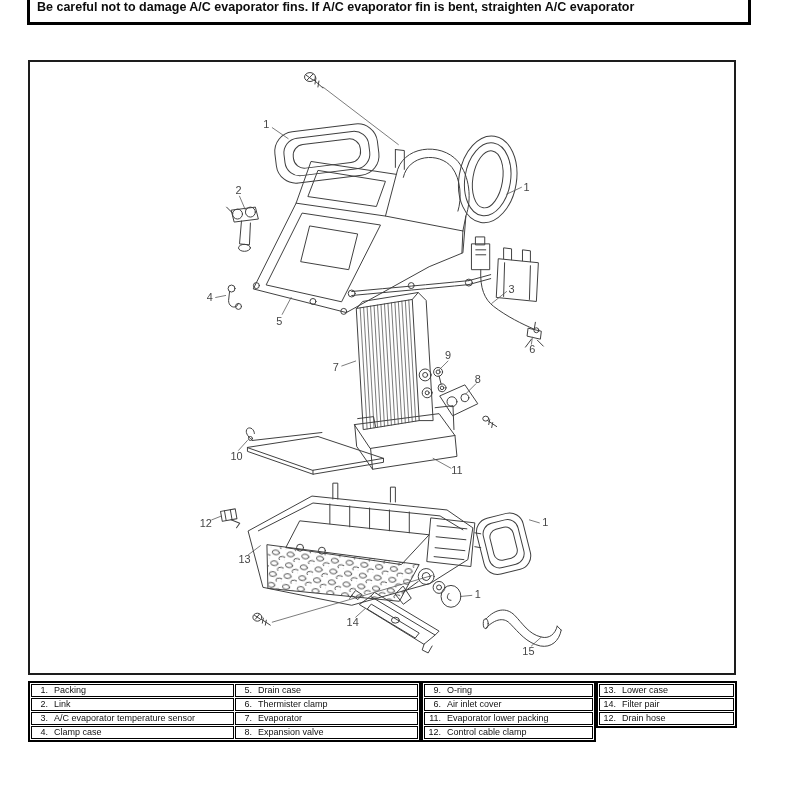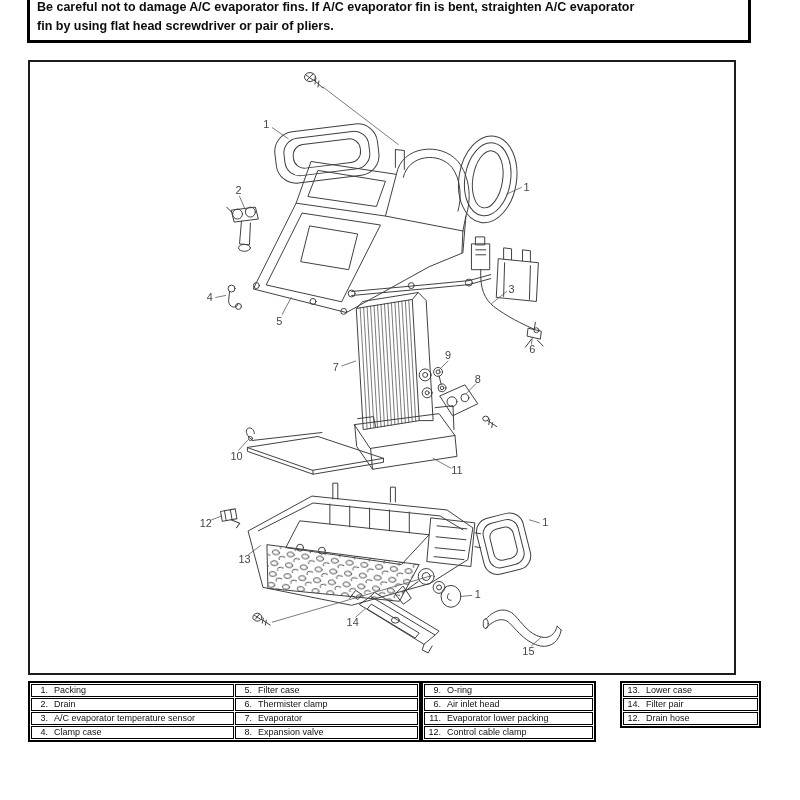--- a/index.html
+++ b/index.html
@@ -8,33 +8,32 @@
   .caution{position:absolute;left:27px;top:-8px;width:704px;border:3px solid #000;
            background:#fff;padding:3px 7px 5px 7px;font-weight:bold;font-size:12.5px;
            line-height:18.5px;color:#0d0d0d;}
   .diagram-box{position:absolute;left:28px;top:60px;width:704px;height:611px;
                border:2.5px solid #1d1d1d;background:#fff;}
   .diagram-box svg{display:block;}
   .legend{position:absolute;left:28px;top:681px;display:flex;align-items:flex-start;}
   .sec{border:2.5px solid #000;background:#fff;display:grid;gap:1px;padding:1px;}
   .secA{grid-template-columns:203px 183px;}
   .secB{grid-template-columns:169px;}
-  .secC{grid-template-columns:135px;margin-left:24px;}
+  .secC{grid-template-columns:135px;}
   .cell{border:1.5px solid #000;height:11px;display:flex;align-items:center;
         font-size:9px;line-height:9px;white-space:nowrap;overflow:hidden;}
   .num{width:16px;text-align:right;flex:0 0 auto;}
   .lbl{margin-left:6px;text-align:right;}
   text.callout{font-family:"Liberation Sans",sans-serif;font-size:11px;fill:#454545;}
 </style>
 </head>
 <body>
 
 <div class="caution">
   <div>Be careful not to damage A/C evaporator fins. If A/C evaporator fin is bent, straighten A/C evaporator</div>
-  <div>fin by using flat head screwdriver or pair of pliers.</div>
 </div>
 
 <div class="diagram-box">
 <svg width="699" height="606" viewBox="28 60 704 610" fill="none" stroke="#3f3f3f" stroke-width="1" stroke-linejoin="round" stroke-linecap="round">
   <defs>
     <pattern id="drainDots" width="15" height="11" patternUnits="userSpaceOnUse" patternTransform="rotate(8)">
       <ellipse cx="5" cy="4" rx="3.6" ry="2.4" fill="none" stroke="#3f3f3f" stroke-width="0.9"></ellipse>
       <ellipse cx="12.5" cy="9.5" rx="3.6" ry="2.4" fill="none" stroke="#3f3f3f" stroke-width="0.9"></ellipse>
     </pattern>
   </defs>
@@ -254,25 +253,25 @@
 </div>
 
 <div class="legend">
   <div class="sec secA">
     <div class="cell">
         <span class="num">1.</span>
         <span class="lbl">Packing</span>
       </div>
     <div class="cell">
         <span class="num">5.</span>
-        <span class="lbl">Filter case</span>
+        <span class="lbl">Drain case</span>
       </div>
     <div class="cell">
         <span class="num">2.</span>
-        <span class="lbl">Drain</span>
+        <span class="lbl">Link</span>
       </div>
     <div class="cell">
         <span class="num">6.</span>
         <span class="lbl">Thermister clamp</span>
       </div>
     <div class="cell">
         <span class="num">3.</span>
         <span class="lbl">A/C evaporator temperature sensor</span>
       </div>
     <div class="cell">
@@ -288,21 +287,21 @@
         <span class="lbl">Expansion valve</span>
       </div>
   </div>
   <div class="sec secB">
     <div class="cell">
         <span class="num">9.</span>
         <span class="lbl">O-ring</span>
       </div>
     <div class="cell">
         <span class="num">6.</span>
-        <span class="lbl">Air inlet head</span>
+        <span class="lbl">Air inlet cover</span>
       </div>
     <div class="cell">
         <span class="num">11.</span>
         <span class="lbl">Evaporator lower packing</span>
       </div>
     <div class="cell">
         <span class="num">12.</span>
         <span class="lbl">Control cable clamp</span>
       </div>
   </div>

